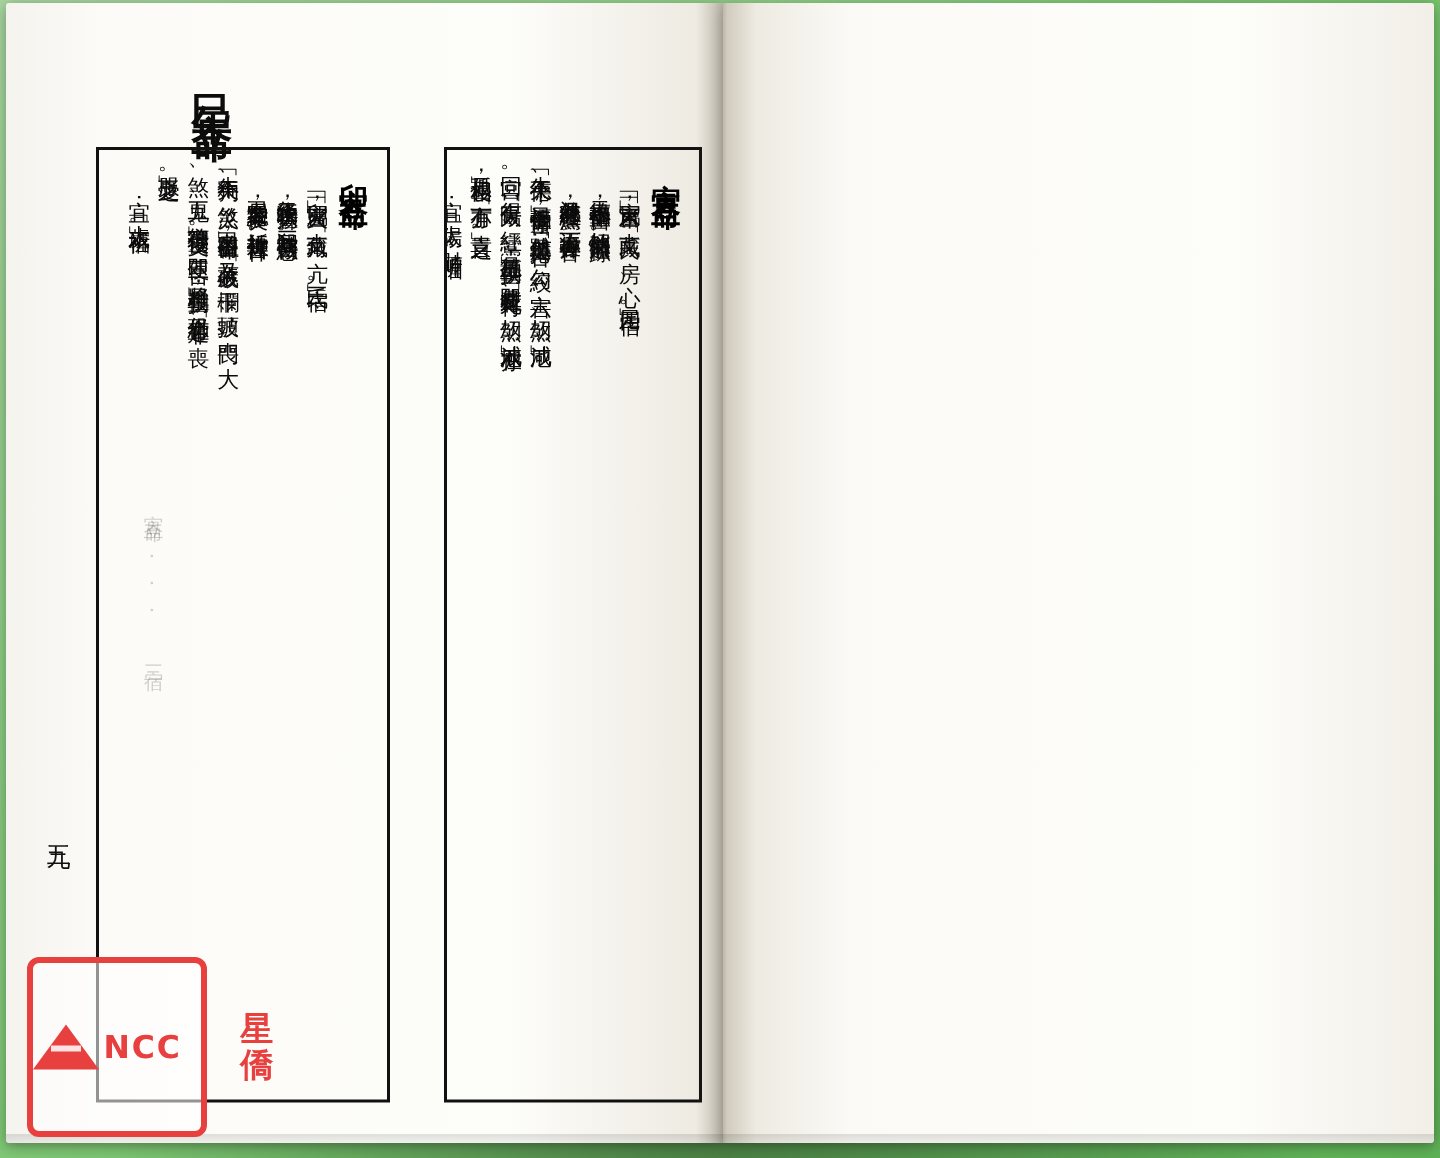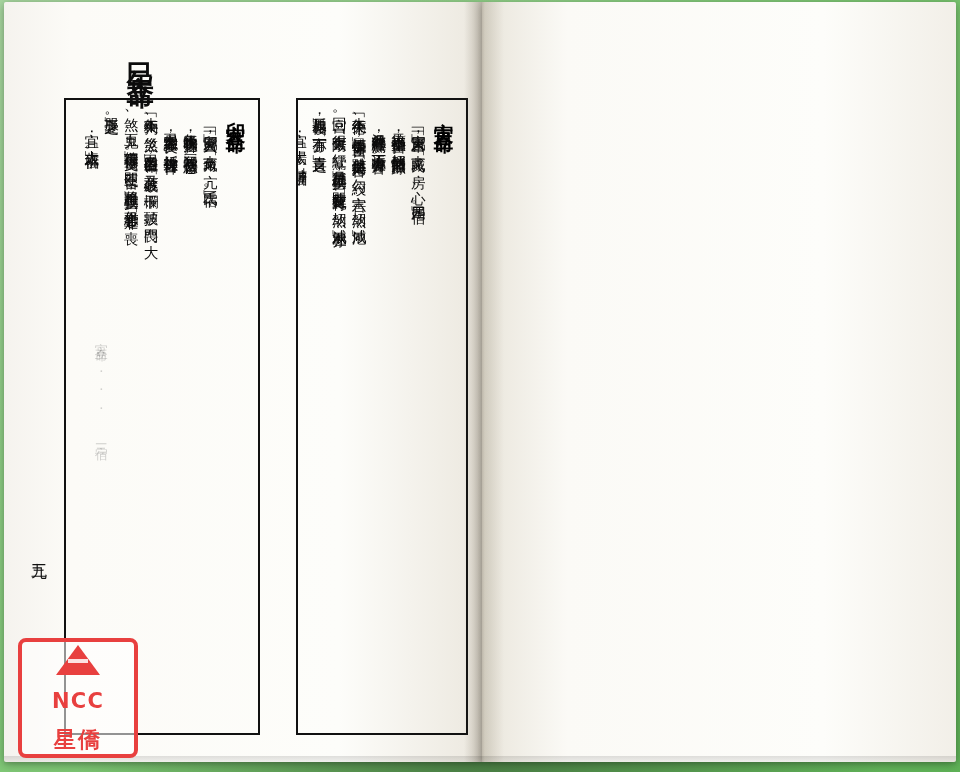--- a/index.html
+++ b/index.html
@@ -164,24 +164,24 @@
   #ncc-stamp {
     position: absolute;
     left: 18px;
     bottom: 14px;
     width: 112px;
     height: 112px;
     border: 4px solid #e8403f;
     border-radius: 8px;
     background: rgba(255,255,255,0.55);
     display: flex;
-    flex-direction: column;
+    flex-direction: row;
     align-items: center;
-    justify-content: center;
-    gap: 15px;
+    justify-content: flex-start;
+    gap: 3px;
   }
   #ncc-stamp .tri {
     width: 0; height: 0;
     border-left: 22px solid transparent;
     border-right: 22px solid transparent;
     border-bottom: 30px solid #e8403f;
     position: relative;
   }
   #ncc-stamp .tri::after {
     content: "";
@@ -198,20 +198,21 @@
     font-family: "DejaVu Sans", "Liberation Sans", sans-serif;
     line-height: 1.05;
   }
   #ncc-stamp .cn-text {
     color: #e8403f;
     font-weight: bold;
     font-size: 22px;
     letter-spacing: 0.1em;
     font-family: "DejaVu Serif", "Liberation Serif", serif;
     line-height: 1.1;
+    margin-left: 36px;
   }
 </style>
 </head>
 <body>
 
 <div id="photo">
   <div class="desk-shade"></div>
 
   <div class="book">
 

